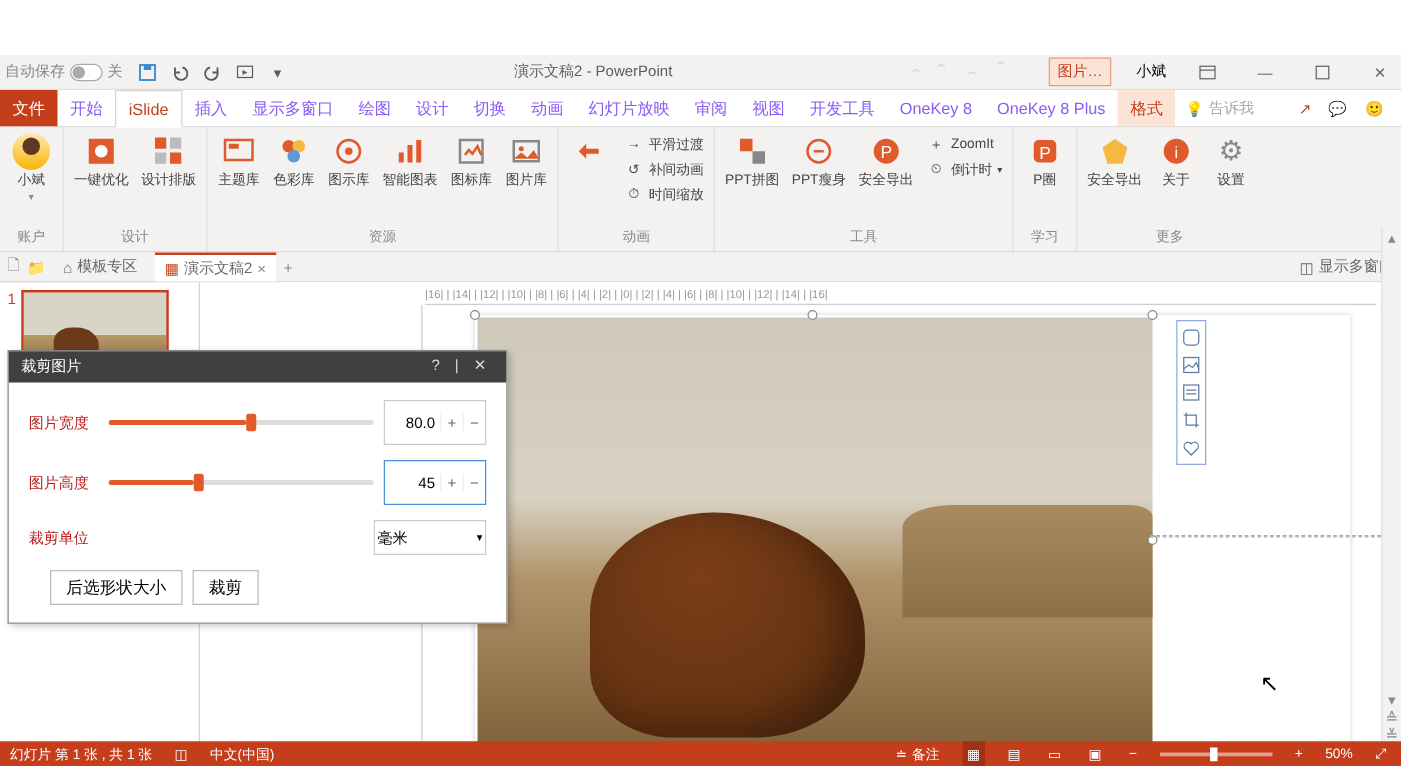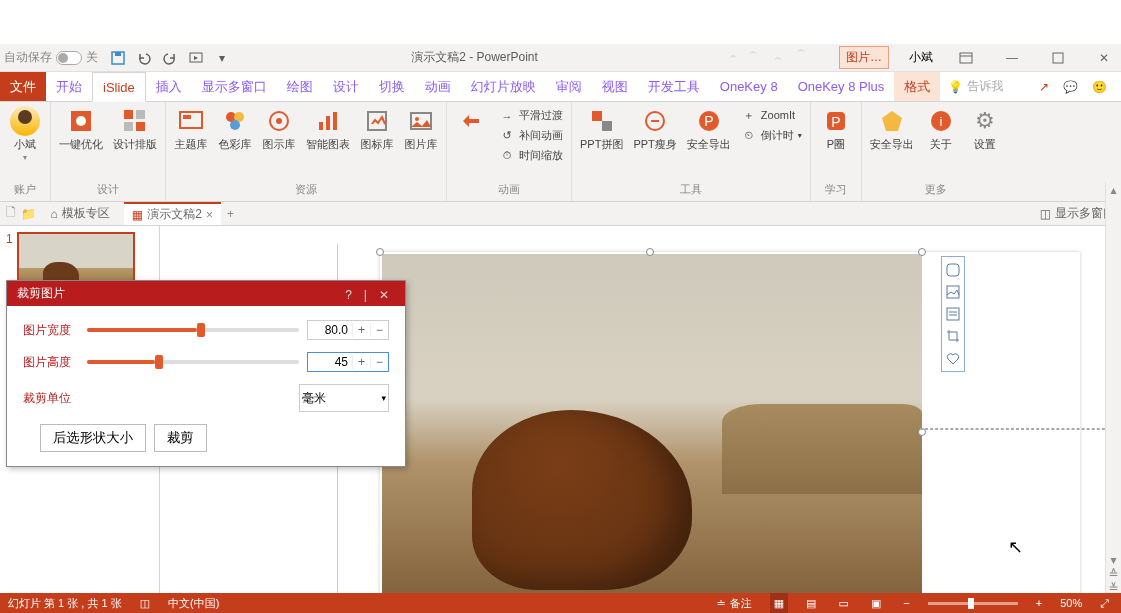--- a/index.html
+++ b/index.html
@@ -59,30 +59,30 @@
 .pic::before { content:""; position:absolute; left:90px; bottom:24px; width:220px; height:180px; background: radial-gradient(ellipse at 40% 30%, #7a3e17, #5a2d10); border-radius: 45% 55% 40% 30%; box-shadow: inset -20px -10px 30px rgba(0,0,0,.3); }
 .pic::after { content:""; position:absolute; right:0; top:150px; width:200px; height:90px; background: linear-gradient(#a88c60,#8c6f46); border-radius: 20% 10% 0 0; }
 .handle { position:absolute; width:8px; height:8px; background:#fff; border:1px solid #888; border-radius:50%; }
 .crop-ext { position: absolute; border: 1px dashed #aaa; }
 
 .side-tools { position: absolute; right: 156px; top: 30px; width: 24px; background: #fff; border: 1px solid #8faadc; display: flex; flex-direction: column; gap: 4px; padding: 4px 2px; }
 .side-tools .t { width: 18px; height: 18px; display:flex; align-items:center; justify-content:center; cursor:pointer; color:#5b7ca3; }
 .cursor-arrow { position: absolute; right: 98px; top: 310px; font-size: 18px; color: #000; }
 
 .crop-panel { position: absolute; left: 6px; top: 280px; width: 400px; background: #fff; border: 1px solid #888; box-shadow: 2px 2px 6px rgba(0,0,0,.25); }
-.crop-title { background: #b91c1c; color: #fff; padding: 4px 10px; display: flex; align-items: flex-end; }
+.crop-title { background: #404040; color: #fff; padding: 4px 10px; display: flex; align-items: flex-start; }
 .crop-title .sp { flex: 1; }
 .crop-title .tbtn { cursor: pointer; padding: 0 6px; color: #ddd; }
 .crop-body { padding: 14px 16px; display: flex; flex-direction: column; gap: 12px; }
 .crop-row { display: flex; align-items: center; gap: 8px; }
 .crop-row .clbl { width: 56px; color: #b91c1c; }
 .slider { flex: 1; height: 4px; background: #ddd; position: relative; border-radius: 2px; }
 .slider .fill { position:absolute; left:0; top:0; height:100%; background:#e05a2b; border-radius:2px; }
 .slider .knob { position:absolute; top:-5px; width:8px; height:14px; background:#e05a2b; border-radius:2px; }
-.spin { display: flex; align-items: center; border: 1px solid #ccc; height: 20px; }
+.spin { display: flex; align-items: center; border: 1px solid #ccc; height: 36px; }
 .spin.active { border-color:#4a90d9;justify-content:space-between; }
 .spin input { width: 44px; border: none; text-align: right; padding: 0 4px; font-size: 12px; outline: none; }
 .spin .pm { width: 18px; text-align: center; cursor: pointer; color: #666; border-left: 1px solid #eee; }
 .unit-sel { border:1px solid #ccc; height:28px; padding: 0 2px; min-width: 90px; display:flex; align-items:center; justify-content:space-between; cursor:pointer; margin-left:auto; }
 .crop-btns { display:flex; gap:8px;padding-left:17px; }
 .crop-btn { border:1px solid #bbb; background:#fff; padding: 4px 12px; cursor:pointer; }
 
 .scrollbar-v { position: absolute; right: 0; top: 182px; width: 16px; bottom: 20px; background: #f3f2f1; border-left: 1px solid #e0e0e0; }
 .scrollbar-v .arrow { height:16px; display:flex; align-items:center; justify-content:center; color:#888; cursor:pointer; }
 .scrollbar-v .track { position:absolute; top:16px; bottom:40px; left:0; right:0; }
@@ -429,20 +429,21 @@
 
 <div class="workspace">
   <div class="thumbs">
     <div class="thumb-row">
       <span class="thumb-num">1</span>
       <div class="thumb"></div>
     </div>
   </div>
 
   <div class="canvas-area">
+    <div class="hruler">  |16|  |  |14|  |  |12|  |  |10|  |  |8|  |  |6|  |  |4|  |  |2|  |  |0|  |  |2|  |  |4|  |  |6|  |  |8|  |  |10|  |  |12|  |  |14|  |  |16|  </div>
     <div class="vruler"></div>
 
     <div class="slide">
       <div class="pic"></div>
 
       <div class="handle" style="left:-4px;top:-4px"></div>
       <div class="handle" style="left:266px;top:-4px"></div>
       <div class="handle" style="left:538px;top:-4px"></div>
       <div class="handle" style="left:-4px;top:176px"></div>
       <div class="handle" style="left:-4px;top:358px"></div>

